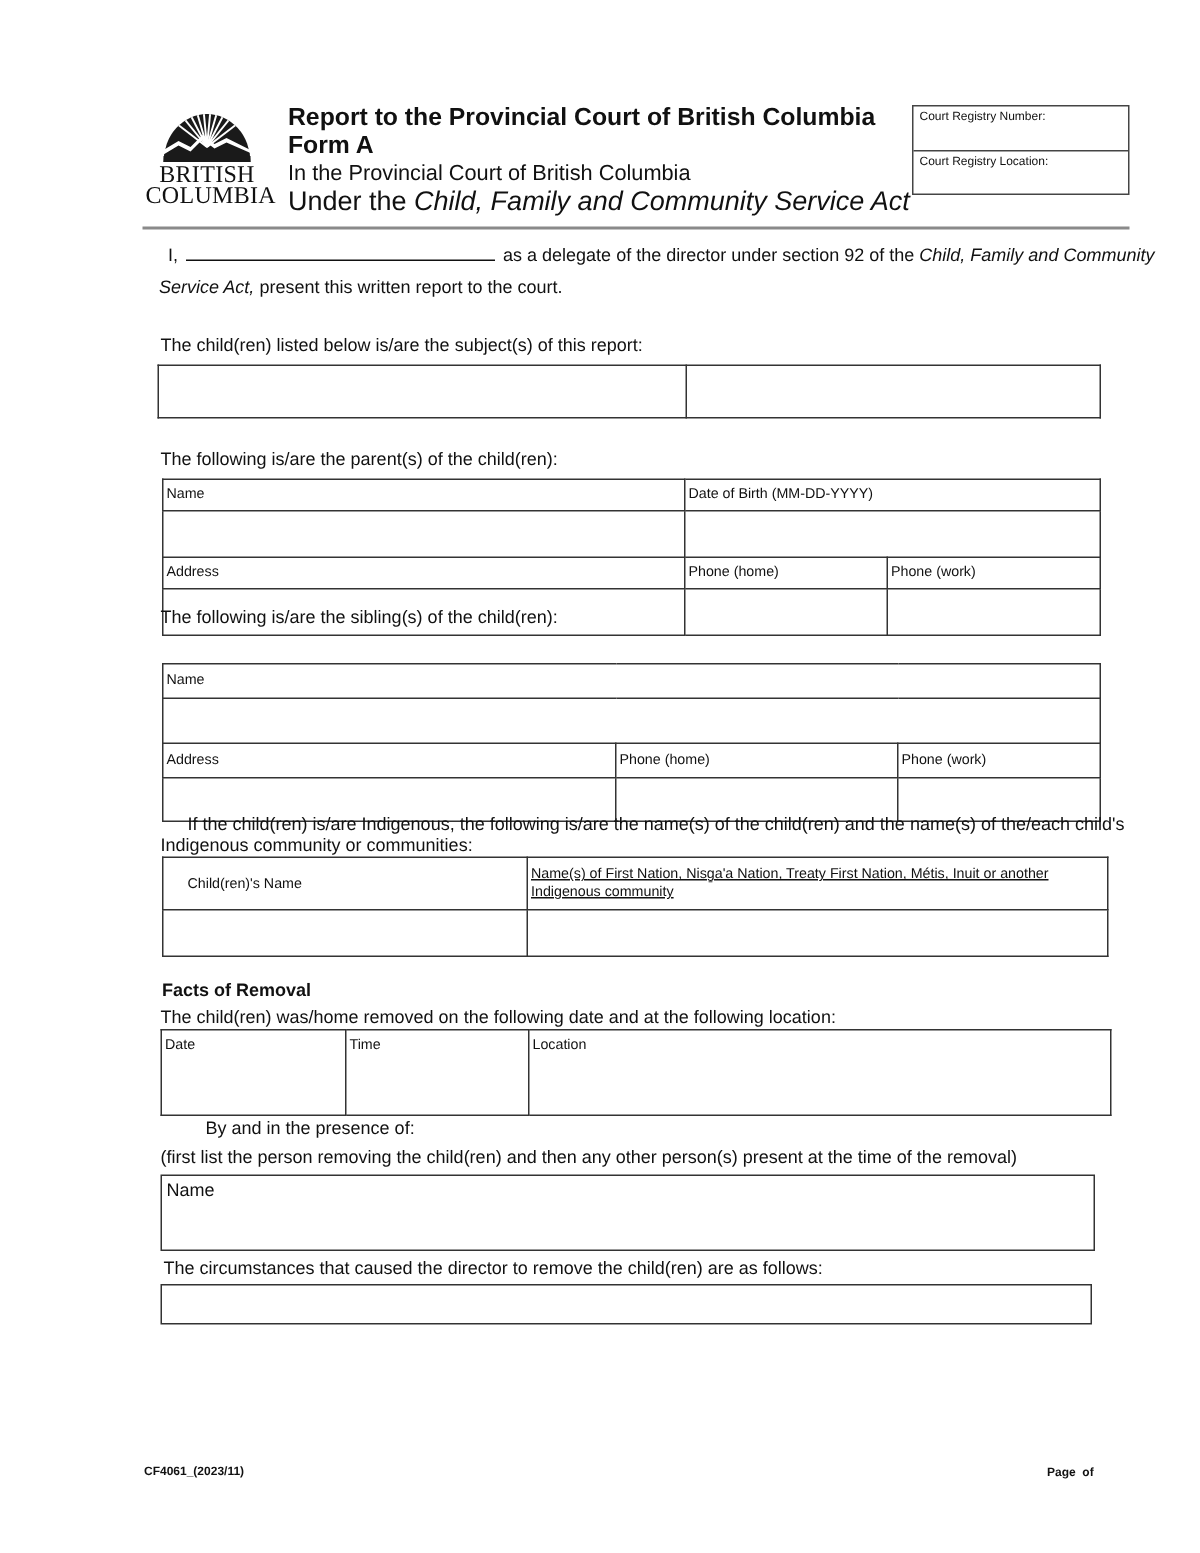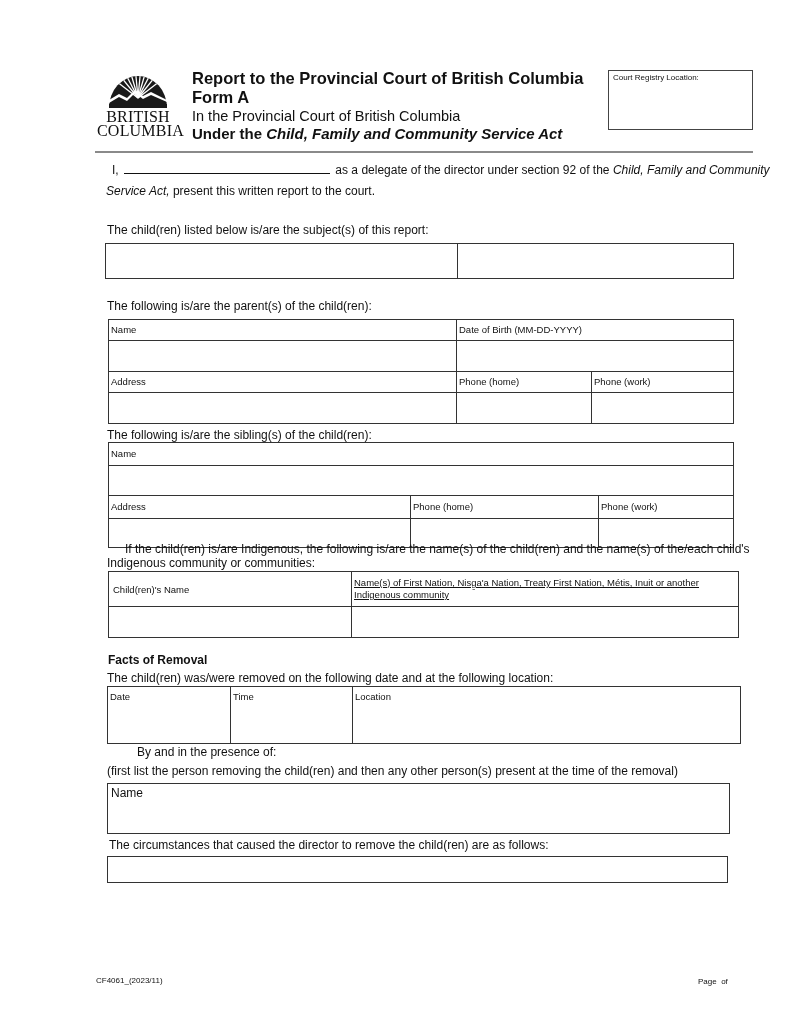--- a/index.html
+++ b/index.html
@@ -6,32 +6,32 @@
   body { width: 800px; height: 1035px; position: relative; overflow: hidden; font-family: "Liberation Sans", sans-serif; color: #111; }
   .abs { position: absolute; }
   .logo { left: 97px; top: 66px; width: 82px; height: 74px; }
   .logo svg { display: block; }
   .logo-text { position: absolute; left: 0; width: 82px; text-align: center; font-family: "Liberation Serif", serif; font-size: 16px; line-height: 14px; letter-spacing: 0.2px; }
   .logo-t1 { top: 44px; }
   .logo-t2 { top: 58px; }
   .title { left: 192px; top: 69px; font-weight: bold; font-size: 16.5px; line-height: 19px; }
   .formA { left: 192px; top: 88px; font-weight: bold; font-size: 16.5px; line-height: 19px; }
   .sub1 { left: 192px; top: 107px; font-size: 14.5px; line-height: 18px; }
-  .sub2 { left: 192px; top: 125px; font-size: 15px; line-height: 18px; font-weight: bold; }
+  .sub2 { left: 192px; top: 125px; font-size: 18px; line-height: 18px; }
   .registry { left: 608px; top: 70px; width: 143px; height: 58px; border: 1px solid #444; }
   .registry .cell { height: 29px; box-sizing: border-box; font-size: 8px; padding: 2px 4px; }
   .registry .cell + .cell { border-top: 1px solid #444; height: 16px; }
   .hrule { left: 95px; top: 151px; width: 658px; height: 2px; background: #8a8a8a; }
   .para { font-size: 12px; line-height: 14px; }
   .blank { display: inline-block; width: 206px; border-bottom: 1px solid #111; height: 11px; vertical-align: baseline; margin: 0 2px; }
   table.frm { position: absolute; border-collapse: collapse; table-layout: fixed; }
   table.frm td { border: 1px solid #333; padding: 0 2px; vertical-align: top; font-size: 9.5px; }
   table.frm td.lbl { height: 14px; line-height: 14px; }
   .heading-bold { font-weight: bold; font-size: 12px; }
-  .footer { font-size: 8px; }
+  .footer { font-size: 8px; font-weight: bold; }
   .boxed { position: absolute; border: 1px solid #333; box-sizing: border-box; }
 </style>
 </head>
 <body>
 
 <div class="abs logo">
   <svg width="82" height="44" viewBox="0 0 82 44">
     <defs>
       <clipPath id="semi">
           <path d="M12 42 A29 32 0 0 1 70 42 Z"></path>
@@ -56,20 +56,21 @@
   <div class="logo-text logo-t1">BRITISH</div>
   <div class="logo-text logo-t2">COLUMBIA</div>
 </div>
 
 <div class="abs title">Report to the Provincial Court of British Columbia</div>
 <div class="abs formA">Form A</div>
 <div class="abs sub1">In the Provincial Court of British Columbia</div>
 <div class="abs sub2"><span>Under the </span><i>Child, Family and Community Service Act</i></div>
 
 <div class="abs registry">
+  <div class="cell"><span>Court Registry Number:</span></div>
   <div class="cell"><span>Court Registry Location:</span></div>
 </div>
 
 <div class="abs hrule"></div>
 
 <div class="abs para" style="left:112px; top:162px;">
   <span>I,</span>
   <span class="blank"></span>
   <span>as a delegate of the director under section 92 of the</span>
   <i>Child, Family and Community</i>
@@ -115,21 +116,21 @@
     <td class="lbl" style="line-height:20px; height:16px;">Phone (work)</td>
   </tr>
   <tr>
     <td style="height:30px;"></td>
     <td style="height:30px;"></td>
     <td style="height:30px;"></td>
   </tr>
 </tbody>
   </table>
 
-<div class="abs para" style="left:107px; top:428px;">The following is/are the sibling(s) of the child(ren):</div>
+<div class="abs para" style="left:107px; top:404px;">The following is/are the sibling(s) of the child(ren):</div>
 <table class="frm" style="left:108px; top:442px; width:625px;">
   <colgroup>
       <col style="width:302px">
       <col style="width:188px">
       <col style="width:135px">
     </colgroup>
   <tbody>
       <tr>
     <td class="lbl" colspan="3" style="line-height:22px; height:17px;">Name</td>
   </tr>
@@ -151,35 +152,35 @@
 
 <div class="abs para" style="left:107px; top:542px;margin-left:18px;">If the child(ren) is/are Indigenous, the following is/are the name(s) of the child(ren) and the name(s) of the/each child's</div>
 <div class="abs para" style="left:107px; top:556px;">Indigenous community or communities:</div>
 <table class="frm" style="left:108px; top:571px; width:630px;">
   <colgroup>
       <col style="width:243px">
       <col style="width:387px">
     </colgroup>
   <tbody>
       <tr>
-    <td style="height:34px; vertical-align:middle; padding-left:4px;">Child(ren)'s Name</td>
+    <td style="height:34px; vertical-align:middle; padding-left:16px;">Child(ren)'s Name</td>
     <td style="height:34px; vertical-align:middle; line-height:12px;text-decoration:underline;">
       <span style="display:block">Name(s) of First Nation, Nisg̱a'a Nation, Treaty First Nation, Métis, Inuit or another</span>
       <span style="display:block">Indigenous community</span>
     </td>
   </tr>
   <tr>
     <td style="height:30px;"></td>
     <td style="height:30px;"></td>
   </tr>
 </tbody>
   </table>
 
 <div class="abs heading-bold" style="left:108px; top:653px;">Facts of Removal</div>
-<div class="abs para" style="left:107px; top:671px;">The child(ren) was/were removed on the following date and at the following location:</div>
+<div class="abs para" style="left:107px; top:671px;">The child(ren) was/home removed on the following date and at the following location:</div>
 <table class="frm" style="left:107px; top:686px; width:633px;padding-left:32px;">
   <colgroup>
       <col style="width:123px">
       <col style="width:122px">
       <col style="width:388px">
     </colgroup>
   <tbody>
       <tr>
     <td style="height:52px; padding-top:4px;"><span>Date</span></td>
     <td style="height:52px; padding-top:4px;"><span>Time</span></td>

